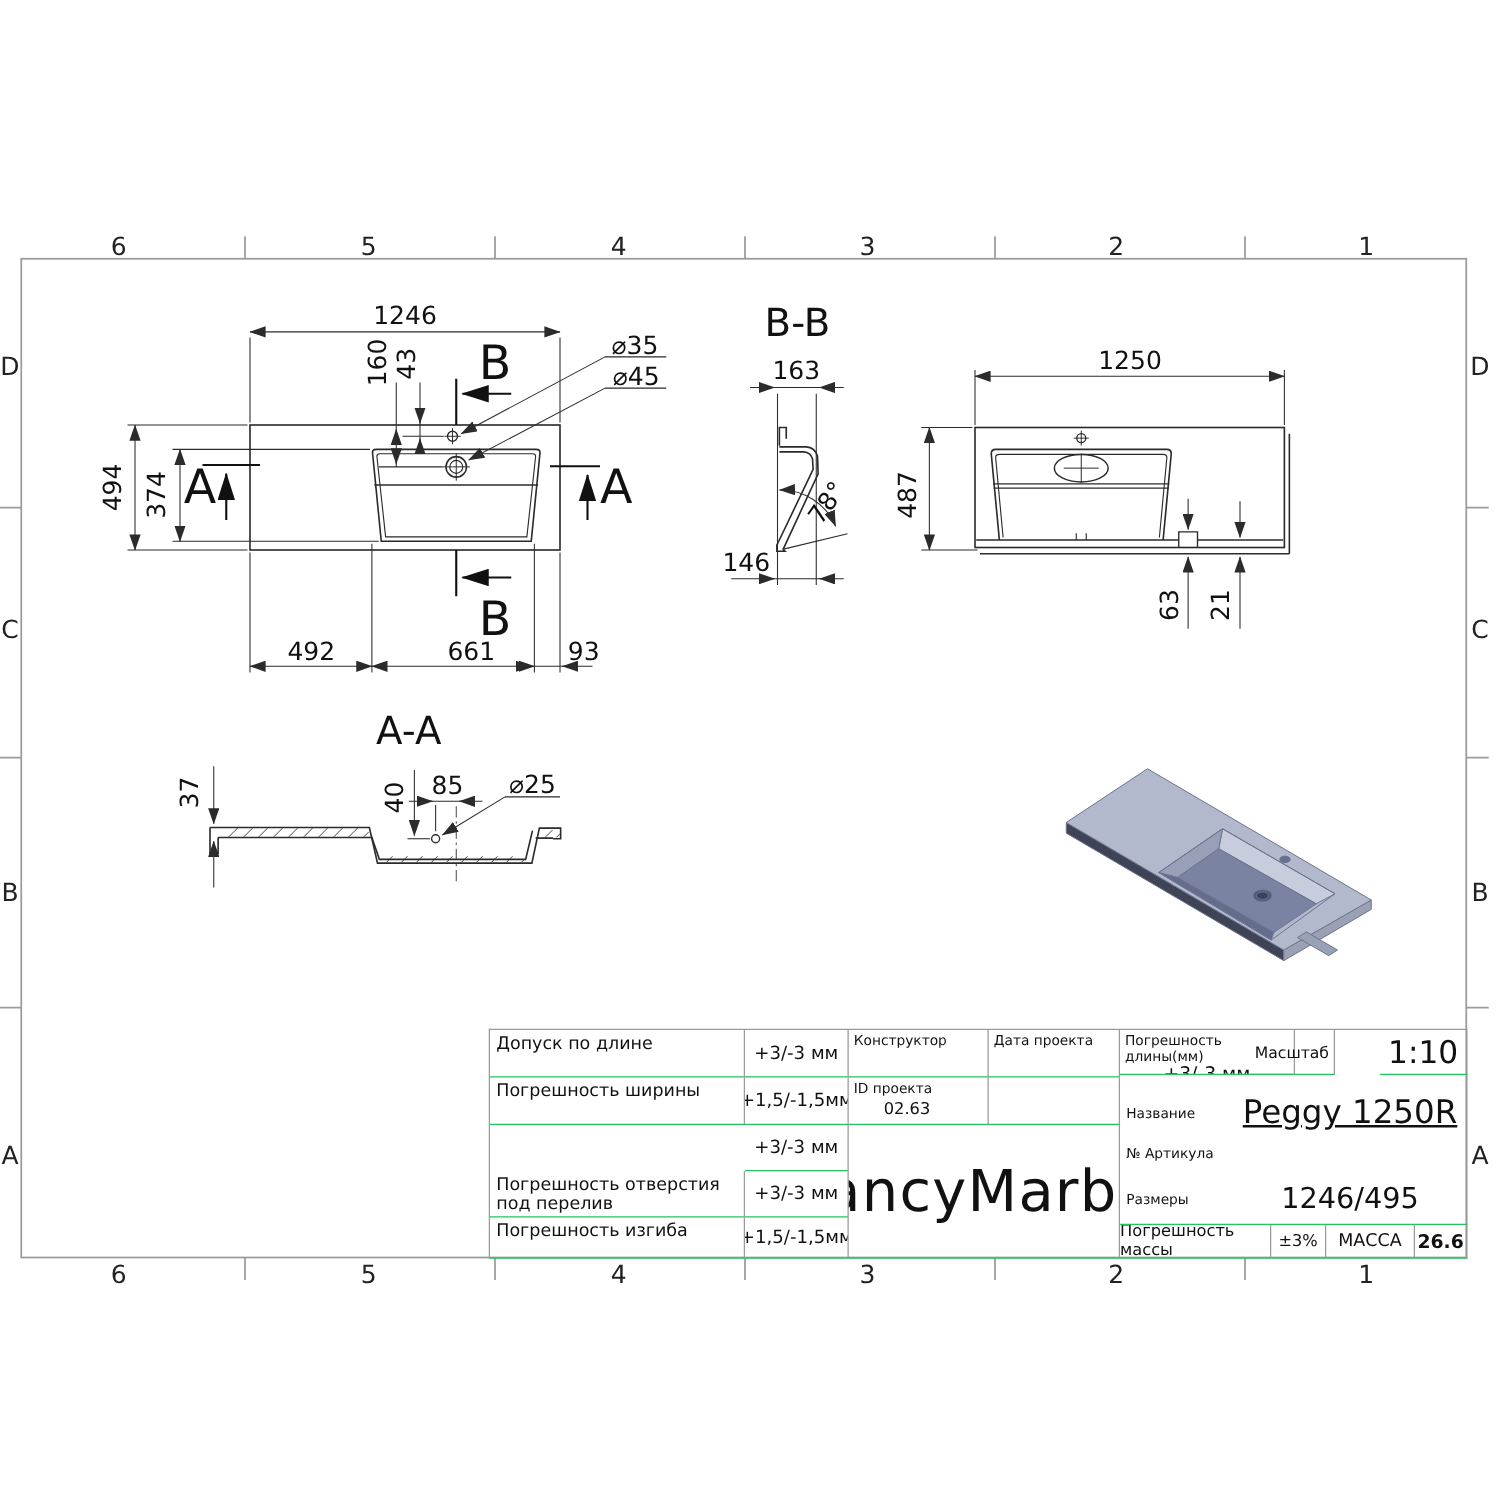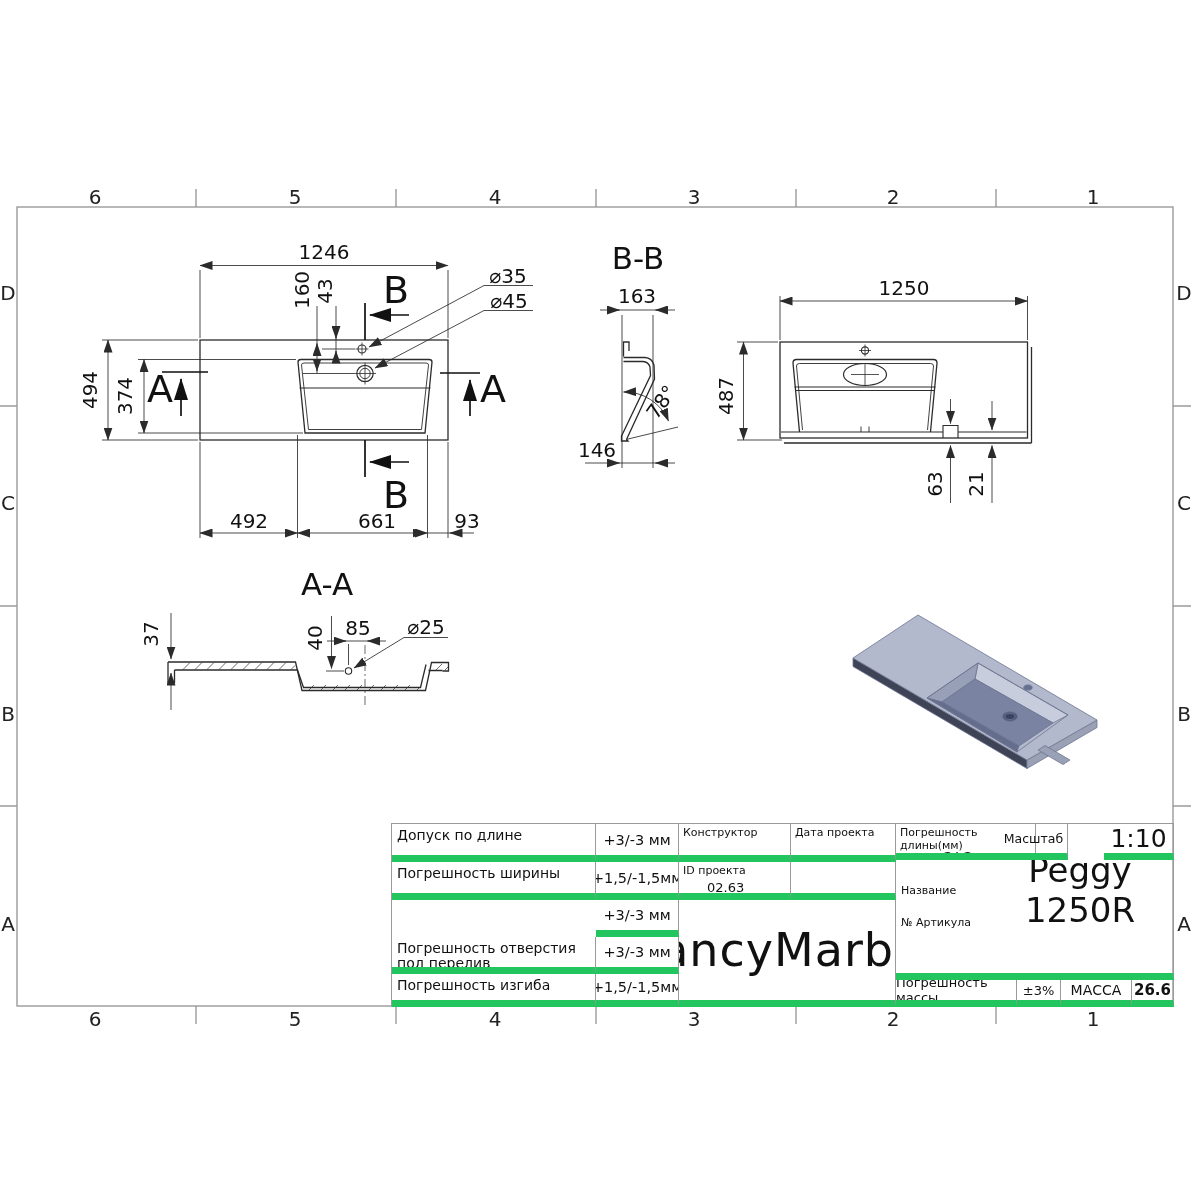--- a/index.html
+++ b/index.html
@@ -8,21 +8,21 @@
   svg{position:absolute;left:0;top:0;}
   svg text{font-family:"DejaVu Sans", sans-serif;fill:#111;}
   .t20{font-size:20px;text-anchor:middle;}
   .t31{font-size:31px;text-anchor:middle;}
   .t38{font-size:38px;text-anchor:middle;}
   .tg{font-size:20px;text-anchor:middle;fill:#222;}
   
   .tb{position:absolute;left:391px;top:823px;width:782px;height:183px;
       border-left:1px solid #9a9a9a;border-top:1px solid #9a9a9a;}
   .cell{position:absolute;box-sizing:border-box;border-right:1px solid #9a9a9a;
-        border-bottom:7px solid #22c55e;overflow:hidden;}
+        border-bottom:1px solid #22c55e;overflow:hidden;}
   .lbl{font-size:14px;line-height:1.06;padding:4px 5px;}
   .val{display:flex;align-items:center;justify-content:center;font-size:14.5px;}
   .mini{font-size:11px;padding:2px 4px;color:#111;}
   .idval{font-size:13px;margin-left:28px;margin-top:1px;}
   .logo{display:flex;flex-direction:row;align-items:center;justify-content:center;
         font-size:46px;line-height:1.02;letter-spacing:1px;}
   .tolcell{display:flex;flex-direction:column;}
   .tolval{flex:1;display:flex;align-items:center;justify-content:center;font-size:15px;margin-top:-4px;}
   .scale{display:flex;align-items:center;justify-content:center;font-size:12.5px;}
   .big110{display:flex;align-items:center;justify-content:center;font-size:25px;}
@@ -262,26 +262,30 @@
   <div class="cell tolcell" style="left:504px;top:0;width:140px;height:36px;">
     <div class="mini">Погрешность длины(мм)</div>
     <div class="tolval">+3/-3 мм</div>
   </div>
   <div class="cell scale" style="left:608px;top:0;width:68px;height:36px;">Масштаб</div>
   <div class="cell big110" style="left:712px;top:0;width:70px;height:36px;">1:10</div>
 
   <div class="cell" style="left:504px;top:36px;width:278px;height:120px;">
     <div class="namerow" style="top:8px;height:44px;">
       <div class="nlbl">Название</div>
-      <div class="nval" style="font-size:34px;">Peggy 1250R</div>
+      <div class="nval" style="font-size:26px;text-decoration:underline;">Peggy 1250R</div>
     </div>
     <div class="namerow" style="top:44px;height:36px;">
       <div class="nlbl">№ Артикула</div>
       <div class="nval"></div>
     </div>
+    <div class="namerow" style="top:80px;height:38px;">
+      <div class="nlbl">Размеры</div>
+      <div class="nval" style="font-size:23px;">1246/495</div>
+    </div>
   </div>
 
   <div class="cell massrow" style="left:504px;top:156px;width:121px;height:27px;">Погрешность массы</div>
   <div class="cell massrow" style="left:625px;top:156px;width:44px;height:27px;">±3%</div>
   <div class="cell massrow" style="left:669px;top:156px;width:71px;height:27px;font-size:14px;text-align:right;">МАССА</div>
   <div class="cell massrow" style="left:740px;top:156px;width:42px;height:27px;font-weight:bold;font-size:15px;">26.6</div>
 </div>
 
 </div>
 

